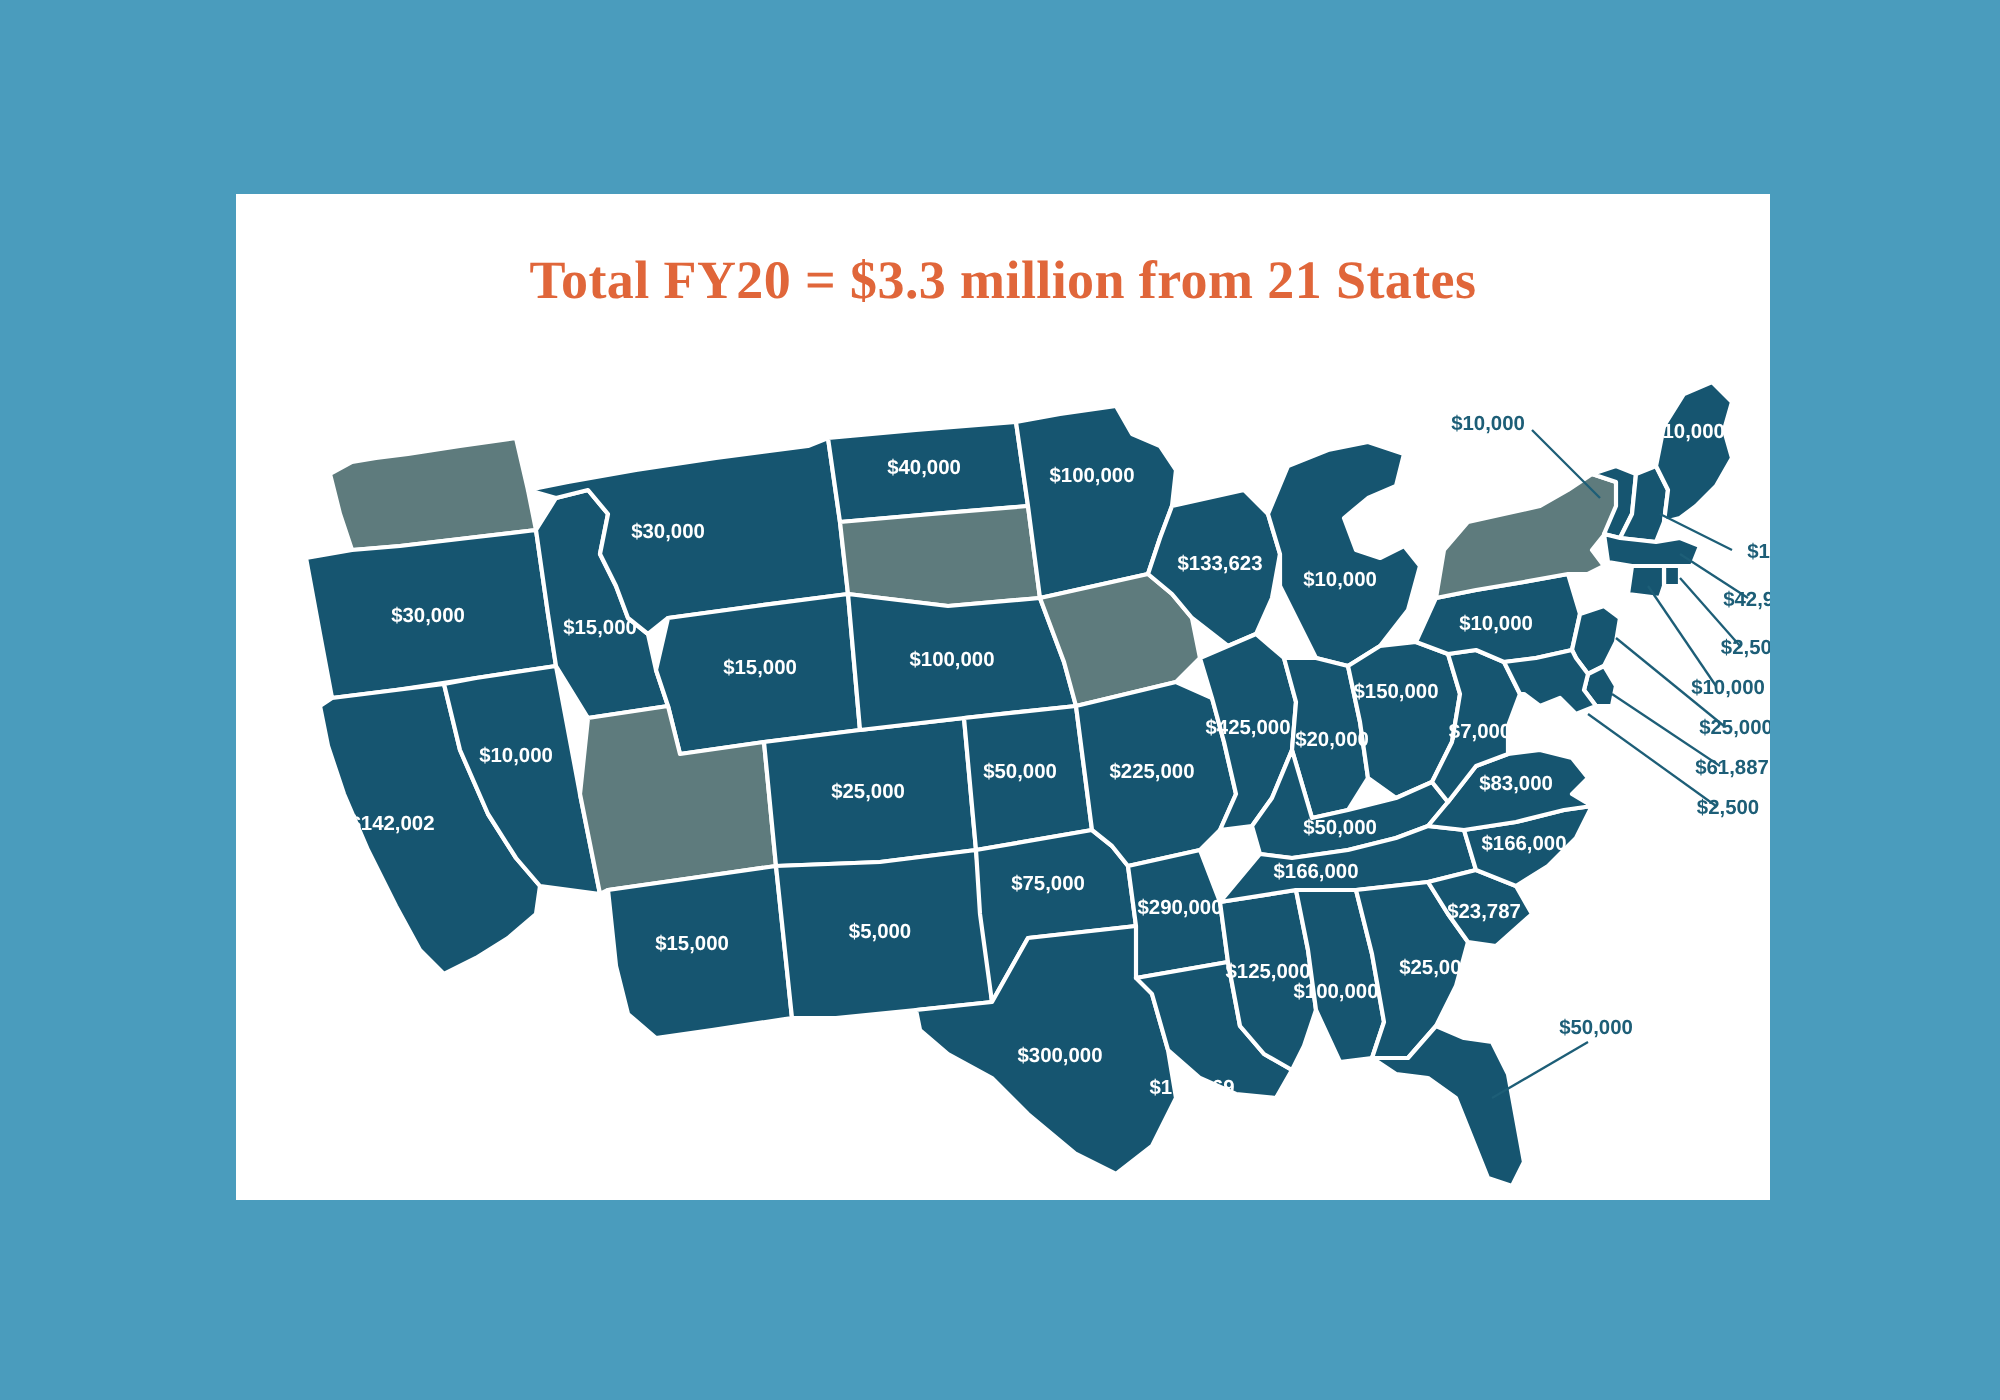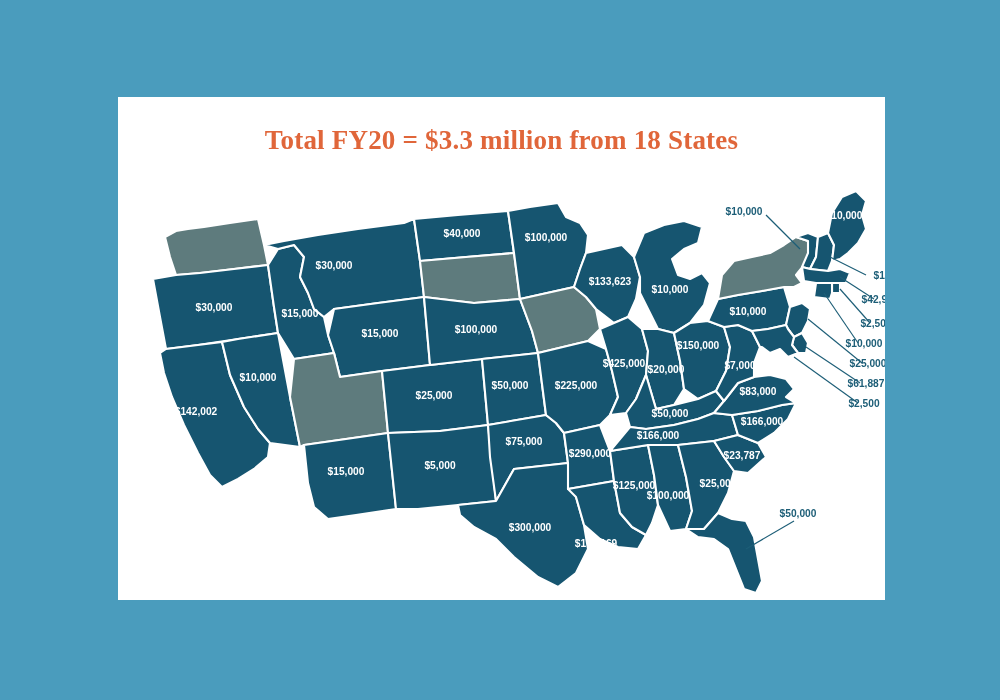--- a/index.html
+++ b/index.html
@@ -68,21 +68,21 @@
     stroke: #1d5e77;
     stroke-width: 1.15;
     fill: none;
   }
 </style>
 </head>
 <body>
 
 <div id="card">
 
-  <div id="title">Total FY20 = $3.3 million from 18 States</div>
+  <div id="title">Total FY20 = $3.3 million from 21 States</div>
 
   <div id="mapwrap">
     <svg id="usmap" viewBox="0 0 767 440" xmlns="http://www.w3.org/2000/svg">
 
       <path class="st fill-none" d="M47,80 L58,74 L70,72 L86,70 L112,66 L140,62 L146,88 L150,108 L116,112 L82,116 L58,118 L52,100 Z"></path>
       <path class="st fill-funded" d="M35,122 L58,118 L82,116 L116,112 L150,108 L156,150 L160,176 L120,182 L80,188 L48,192 L42,160 Z"></path>
       <path class="st fill-funded" d="M42,196 L48,192 L80,188 L104,185 L112,218 L126,250 L140,272 L152,286 L150,300 L136,312 L120,322 L104,330 L92,318 L80,296 L66,268 L54,240 L46,216 Z"></path>
       <path class="st fill-funded" d="M104,185 L120,182 L160,176 L172,240 L182,290 L152,286 L140,272 L126,250 L112,218 Z"></path>
       <path class="st fill-funded" d="M150,108 L160,92 L176,88 L186,100 L182,120 L190,136 L196,152 L206,160 L210,178 L216,196 L176,202 L160,176 L156,150 Z"></path>
       <path class="st fill-funded" d="M146,88 L166,84 L200,78 L240,72 L286,66 L296,62 L302,104 L306,140 L260,146 L216,152 L206,160 L196,152 L190,136 L182,120 L186,100 L176,88 L160,92 Z"></path>

